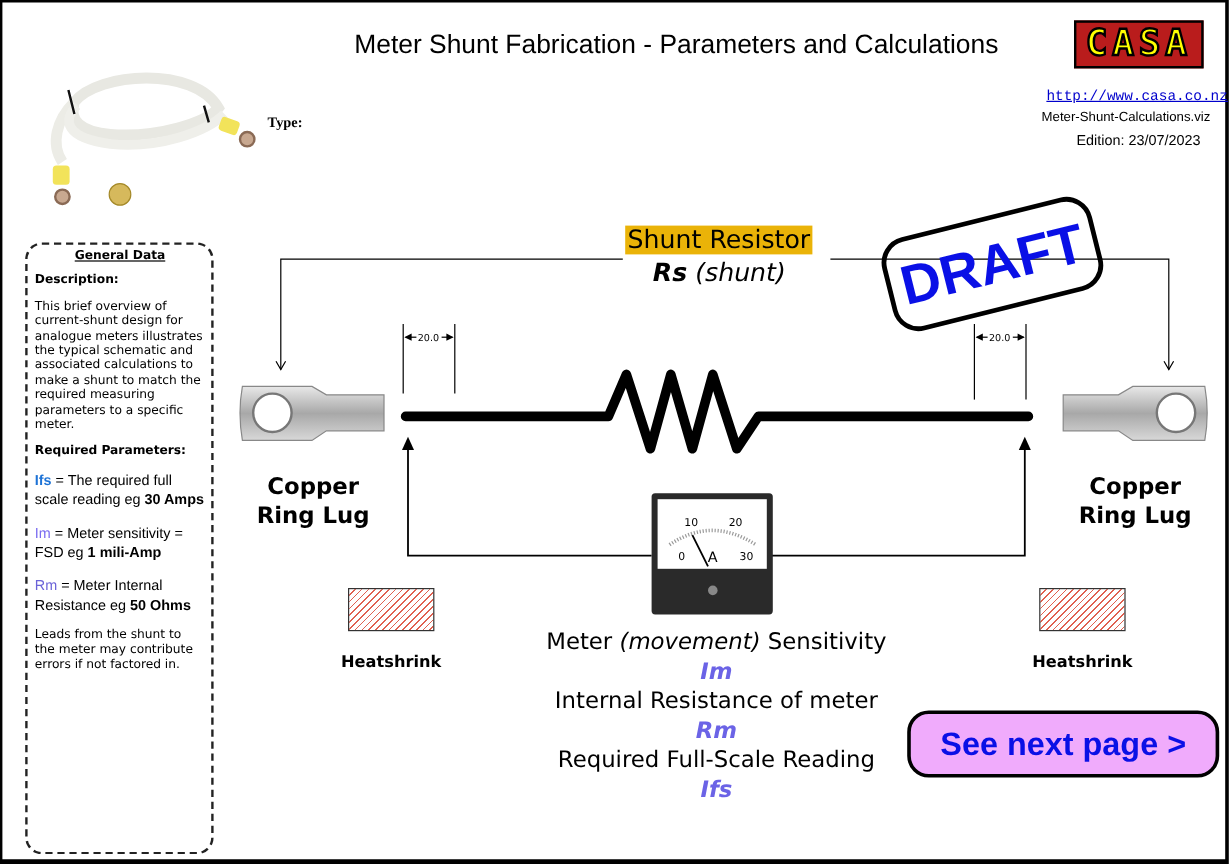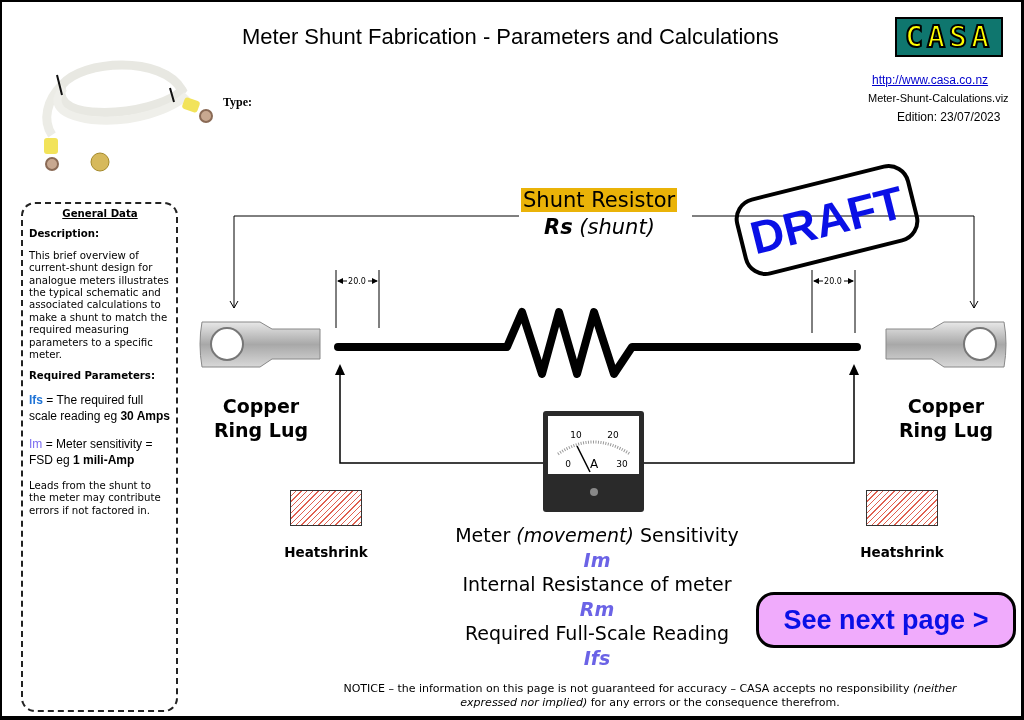--- a/index.html
+++ b/index.html
@@ -5,31 +5,31 @@
   * { box-sizing: border-box; margin: 0; padding: 0; }
   html, body { width: 1024px; height: 720px; background: #ffffff; overflow: hidden; }
   #page {
     position: absolute; left: 0; top: 0; width: 1024px; height: 720px;
     border: 2px solid #000; border-bottom-width: 4px; border-right-width: 3px;
     background: #fff; font-family: "DejaVu Sans", sans-serif; color: #000;
   }
   .abs { position: absolute; }
 
   
-  #header-title { left: 240px; top: 22px; width: 590px; text-align: left;
+  #header-title { left: 240px; top: 22px; width: 590px; text-align: right;
     font-family: "Liberation Sans", sans-serif; font-size: 22px; color: #000; }
   #type-label { left: 221px; top: 93px; font-size: 12px; font-weight: bold; font-family: Liberation Serif, serif; }
   #type-code { left: 263px; top: 74px; font-size: 31px; font-family: "DejaVu Sans Mono", monospace; letter-spacing: -1px; }
 
   
-  #casa-logo { left: 893px; top: 15px; width: 108px; height: 40px; background: #0f766e;
+  #casa-logo { left: 893px; top: 15px; width: 108px; height: 40px; background: #b91c1c;
     border: 2px solid #000; display: flex; align-items: center; justify-content: center; }
   #casa-logo span { font-family: "DejaVu Sans Mono", monospace; font-weight: bold; font-size: 30px;
     letter-spacing: 4px; color: #ffff00; -webkit-text-stroke: 2px #000; line-height: 1; }
-  #site-link { left: 870px; top: 71px; font-family: Liberation Sans, sans-serif; font-size: 12px; color: #0000cc; text-decoration: underline; }
+  #site-link { left: 870px; top: 71px; font-family: Liberation Mono, monospace; font-size: 12px; color: #0000cc; text-decoration: underline; }
   #file-name { left: 866px; top: 90px; font-family: "Liberation Sans", sans-serif; font-size: 11px; }
   #edition { left: 895px; top: 108px; font-family: "Liberation Sans", sans-serif; font-size: 12px; }
 
   
   #cable-photo { left: 20px; top: 38px; width: 200px; height: 140px; }
 
   
   #sidebar { left: 19px; top: 200px; width: 157px; height: 510px; border: 2px dashed #222;
     border-radius: 14px; padding: 4px 5px 4px 6px; font-size: 10.2px; line-height: 12.4px; }
   #sidebar .hdr { text-align: center; font-weight: bold; text-decoration: underline; margin-bottom: 8px; }
@@ -106,20 +106,23 @@
     <div class="hdr">General Data</div>
     <div class="sub">Description:</div>
     <p>This brief overview of current-shunt design for analogue meters illustrates the typical schematic and associated calculations to make a shunt to match the required measuring parameters to a specific meter.</p>
     <div class="sub">Required Parameters:</div>
     <div class="param">
       <span class="c-ifs">Ifs</span><span> = The required full scale reading eg </span><b>30 Amps</b>
     </div>
     <div class="param">
       <span class="c-im">Im</span><span> = Meter sensitivity = FSD eg </span><b>1 mili-Amp</b>
     </div>
+    <div class="param">
+      <span class="c-rm">Rm</span><span> = Meter Internal Resistance eg </span><b>50 Ohms</b>
+    </div>
     <p>Leads from the shunt to the meter may contribute errors if not factored in.</p>
   </div>
 
   <svg class="abs" style="left:0;top:0" width="1024" height="720">
     <defs>
       <marker id="arr" markerWidth="8" markerHeight="8" refX="4" refY="7" orient="auto">
         <path d="M0,0 L4,7 L8,0 Z" fill="#000"></path>
       </marker>
       <linearGradient id="lugG" x1="0" y1="0" x2="0" y2="1">
         <stop offset="0" stop-color="#e8e8e8"></stop>
@@ -211,14 +214,13 @@
   <div class="abs param-sym" style="top:547px">Im</div>
   <div class="abs param-line" style="top:571px">Internal Resistance of meter</div>
   <div class="abs param-sym" style="top:596px">Rm</div>
   <div class="abs param-line" style="top:620px">Required Full-Scale Reading</div>
   <div class="abs param-sym" style="top:645px">Ifs</div>
 
   <div id="next-page-button" class="abs">
     <span>See next page &gt;</span>
   </div>
 
-  <div id="notice" class="abs"><span>NOTICE – the information on this page is not guaranteed for accuracy – CASA accepts no responsibility </span><i>(neither expressed nor implied)</i><span> for any errors or the consequence therefrom.</span></div>
 </div>
 
 </body></html>

